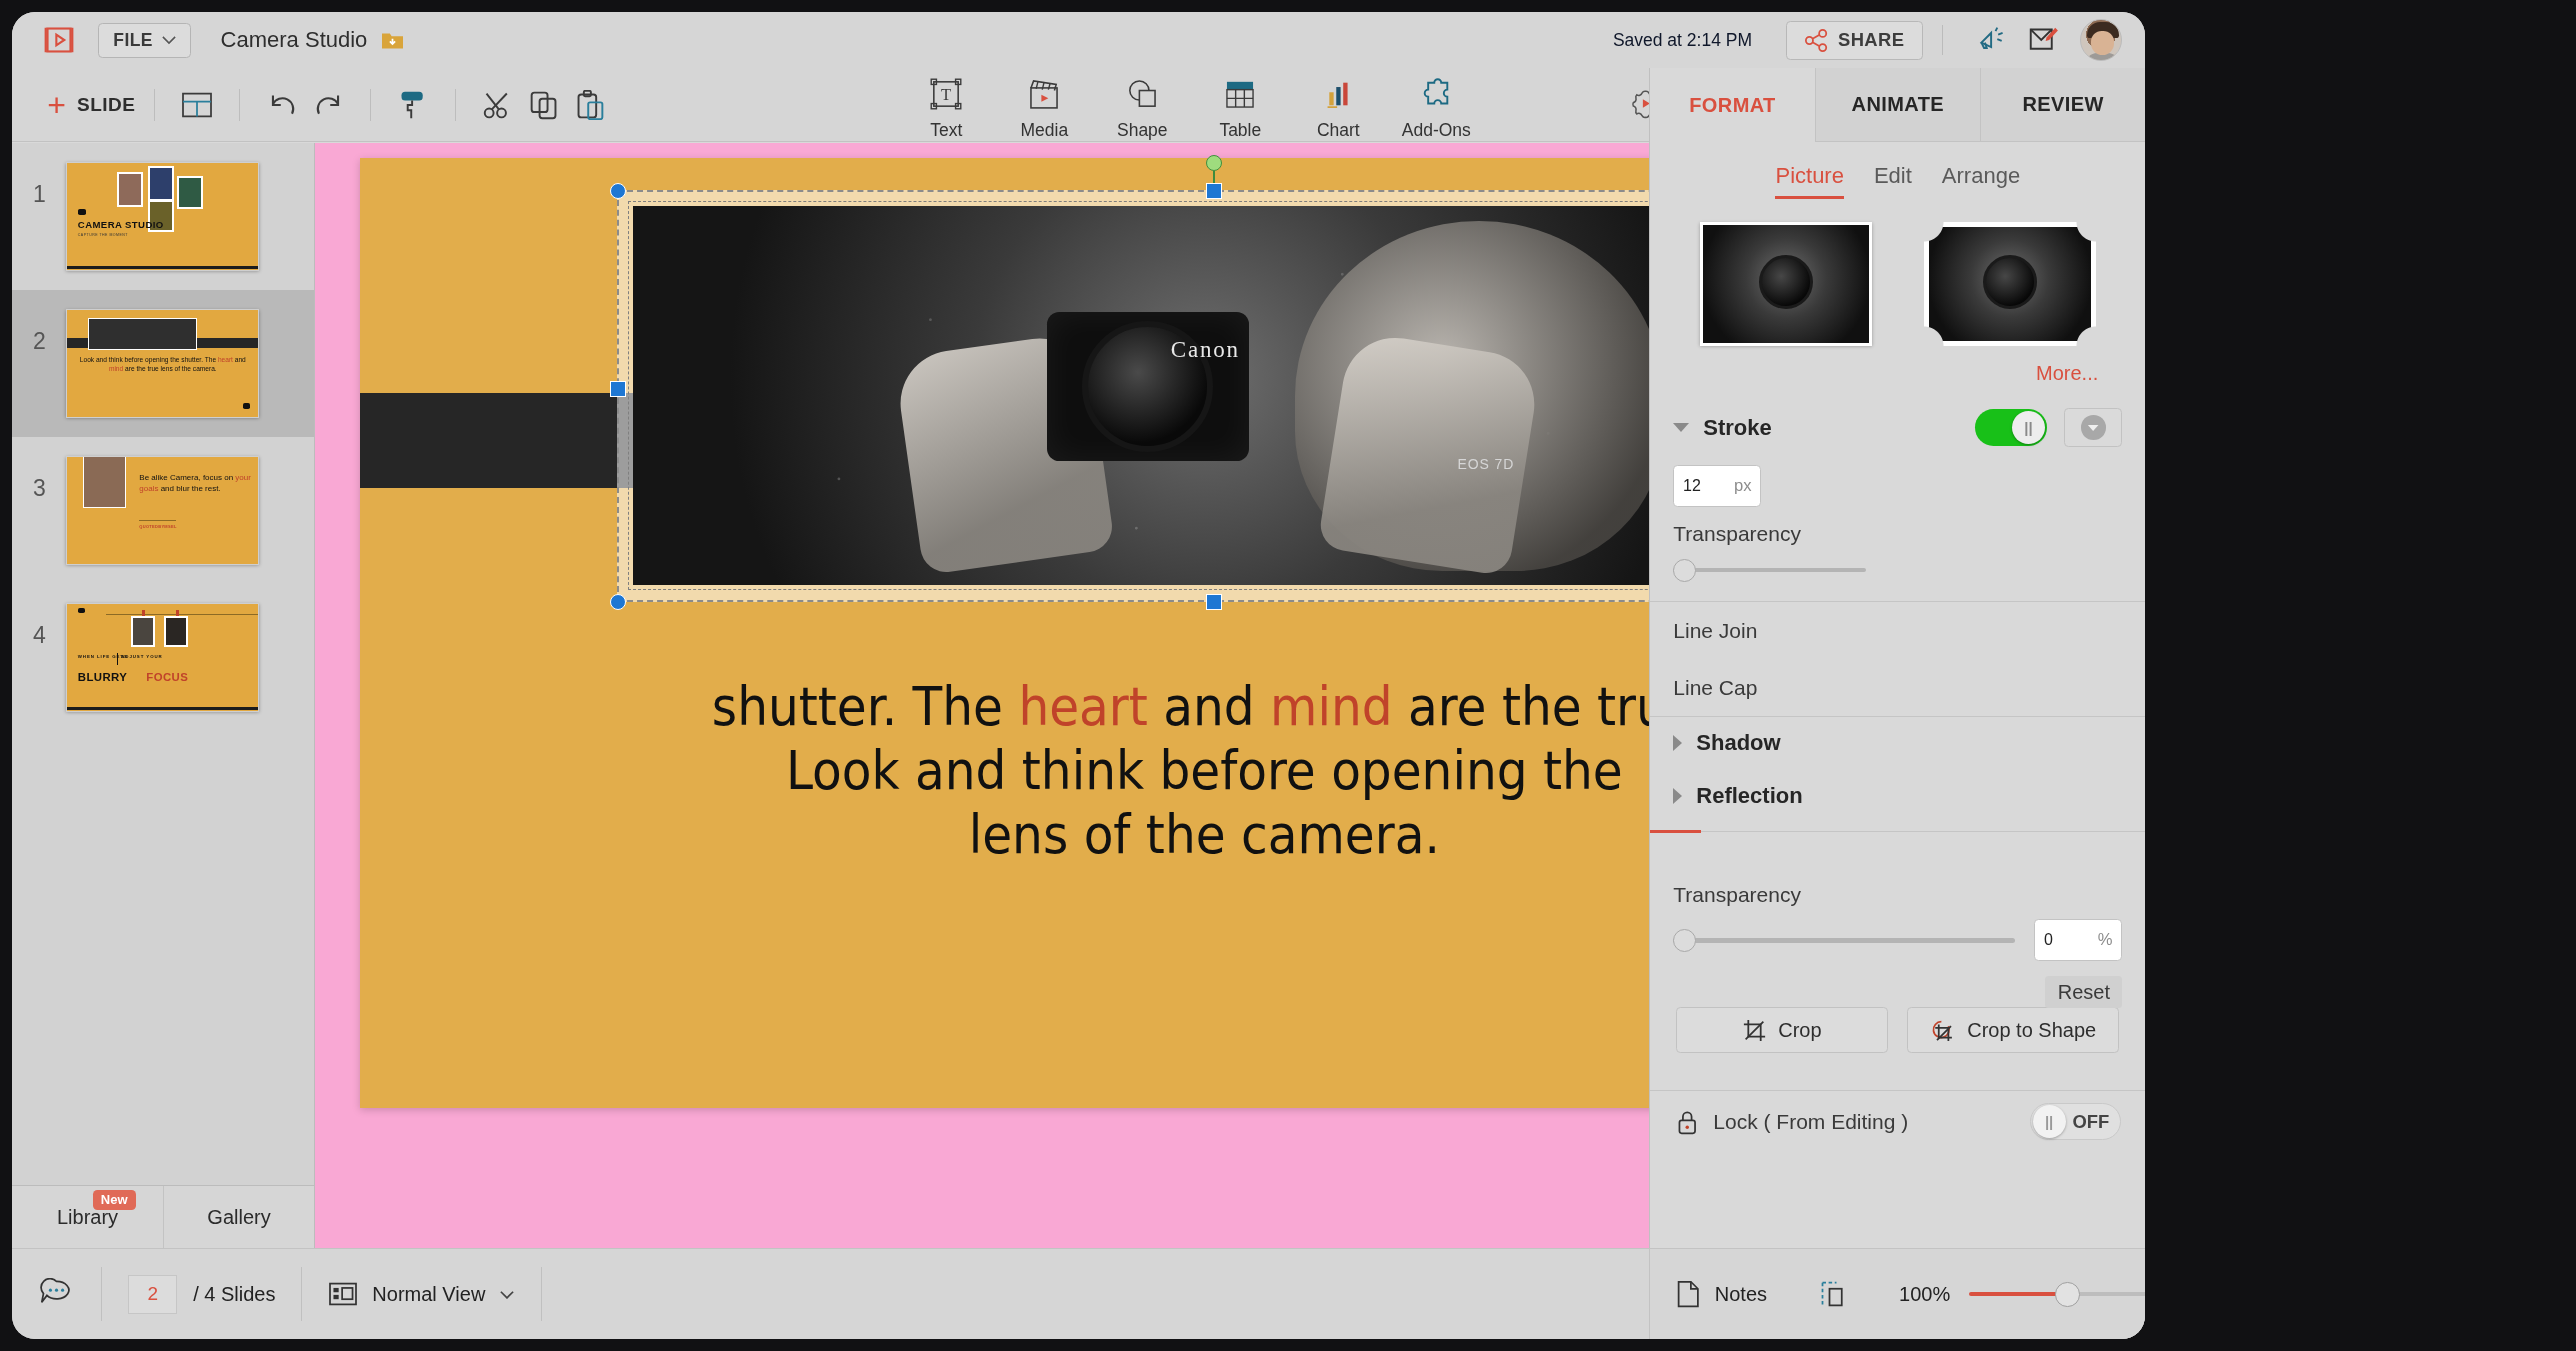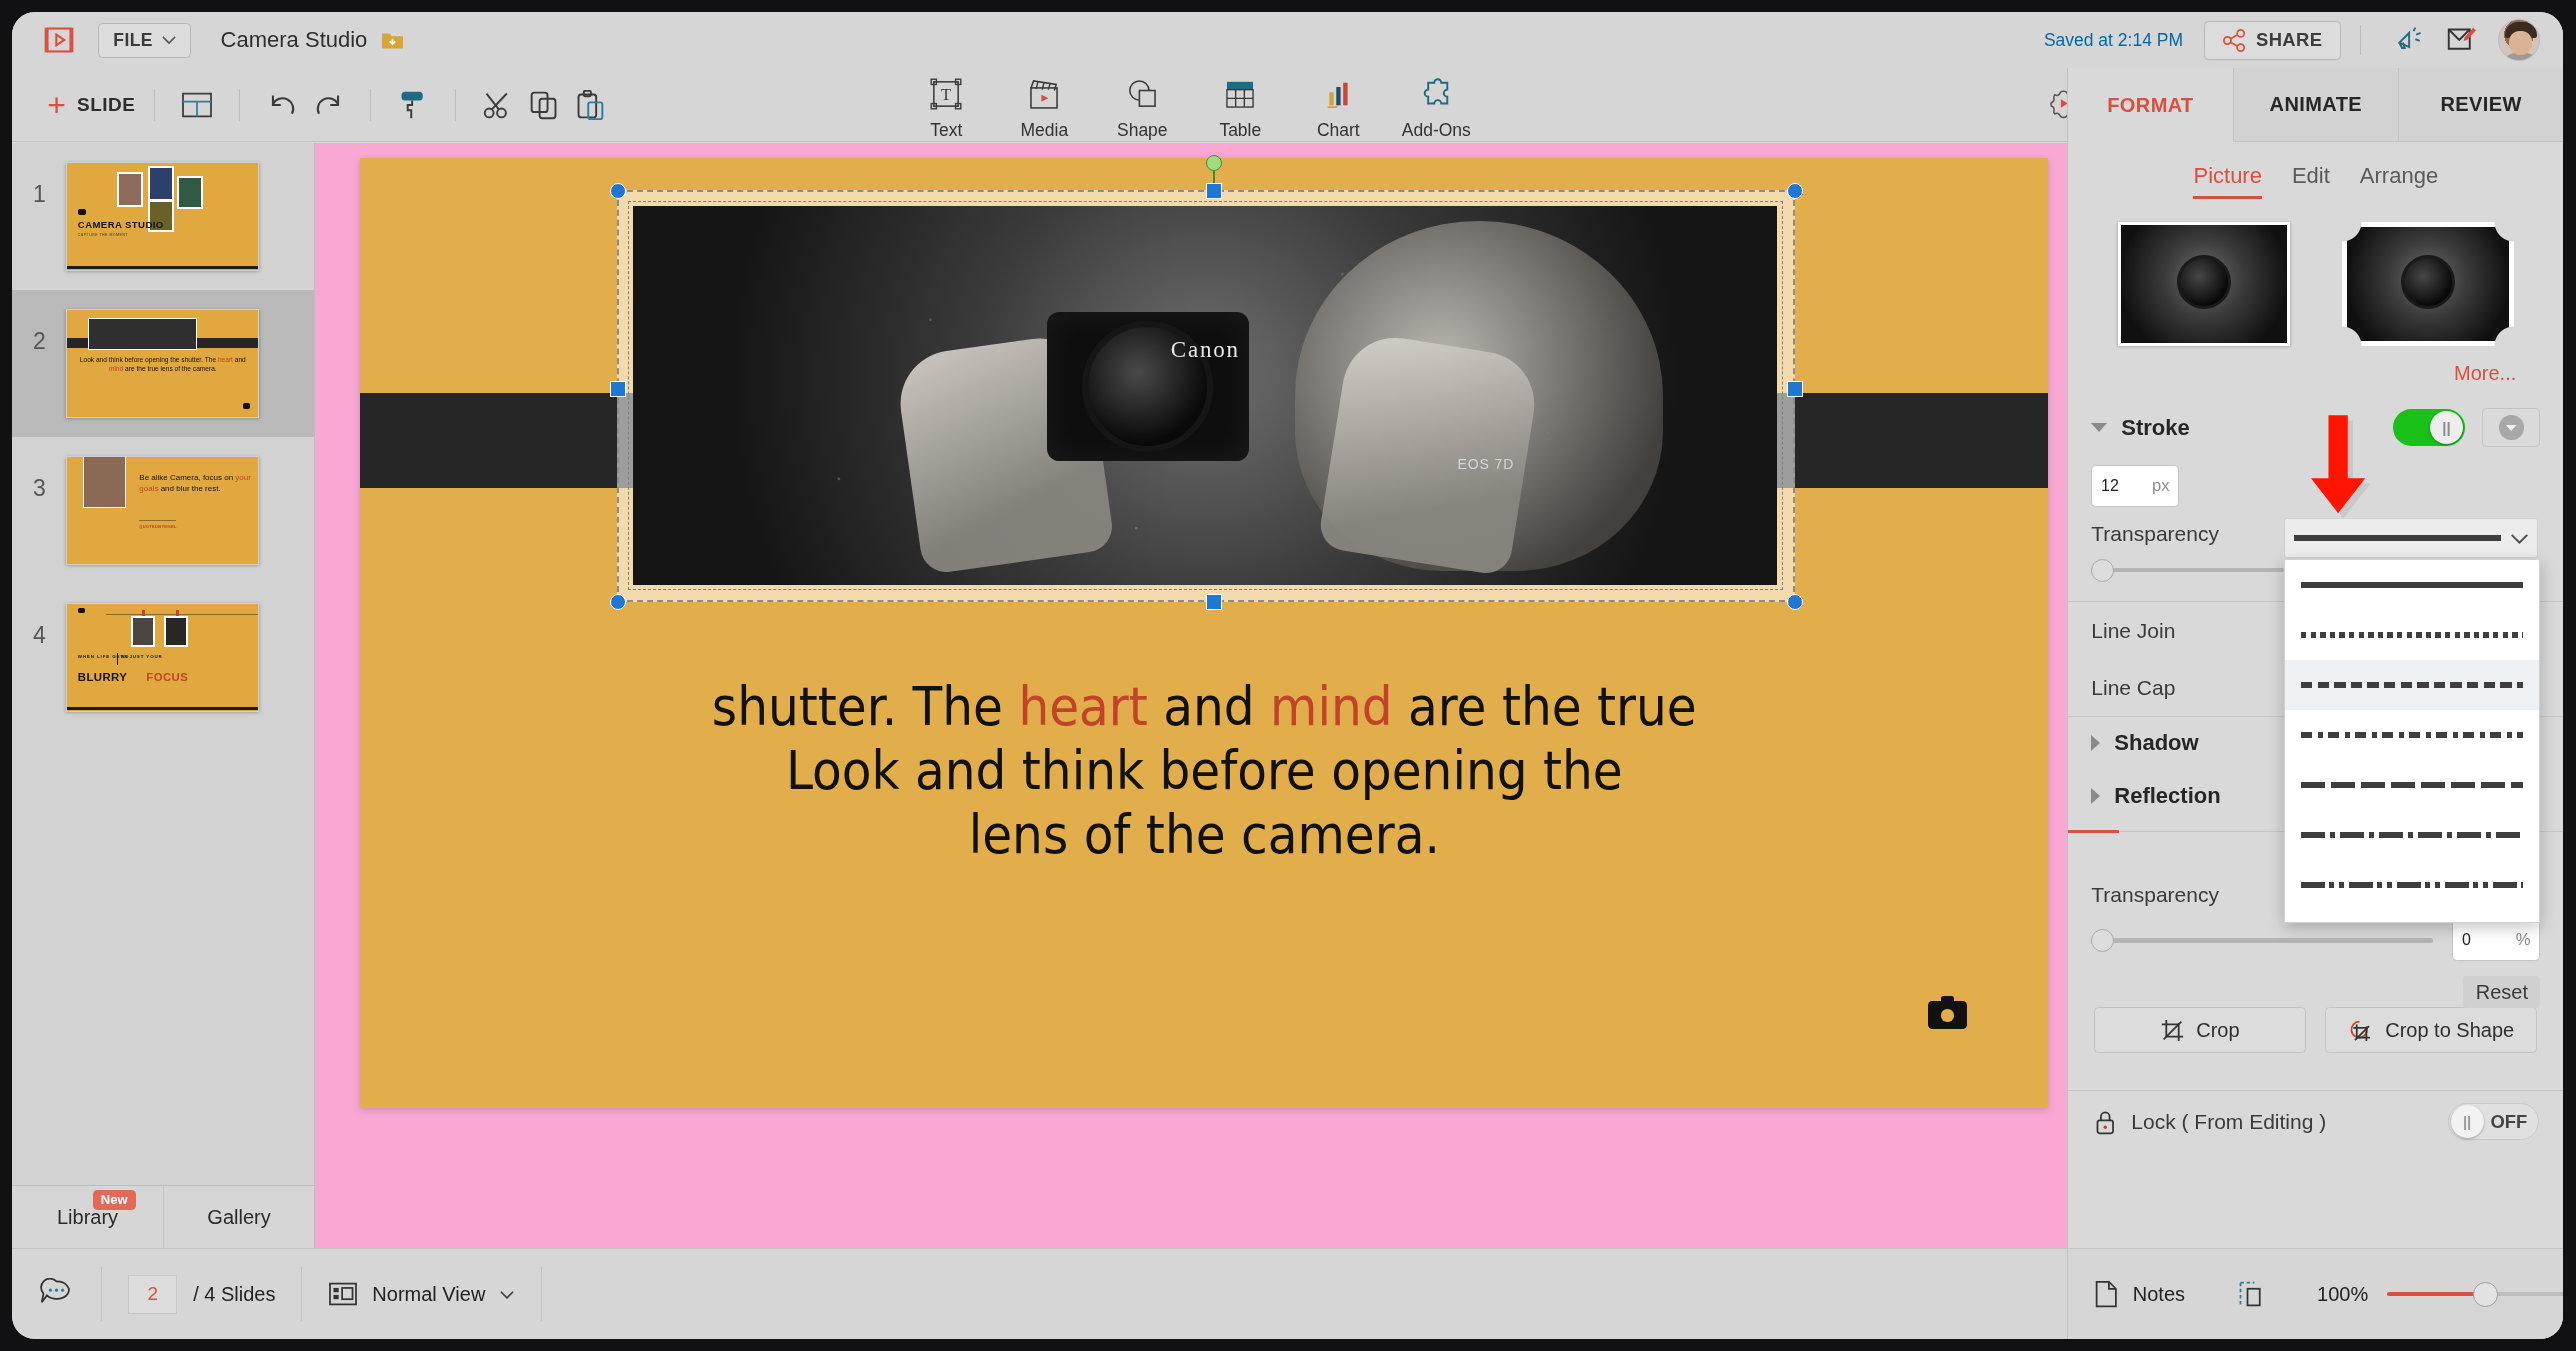--- a/index.html
+++ b/index.html
@@ -4,21 +4,21 @@
 <style>
   * { box-sizing: border-box; margin: 0; padding: 0; }
   html, body {
     width: 2576px; height: 1351px;
     background: #111113;
     font-family: "Liberation Sans", sans-serif;
     overflow: hidden;
   }
   .app {
     position: absolute; left: 12.3px; top: 12.3px;
-    width: 2551px; height: 1327px;
+    width: 2133px; height: 1327px;
     background: #d9d9d9;
     border-radius: 23px;
     overflow: hidden;
   }
 
   
   .topbar {
     position: absolute; left: 0; top: 0; width: 100%; height: 56px;
     background: #d6d6d6;
     display: flex; align-items: center;
@@ -36,21 +36,21 @@
     font-size: 17.5px; font-weight: bold; color: #3a3a3a; letter-spacing: 0.4px;
   }
   .doc-title {
     margin-left: 30px; font-size: 22px; color: #2e2e2e;
     display: flex; align-items: center; gap: 14px;
   }
   .topbar-right {
     margin-left: auto; display: flex; align-items: center; gap: 0px;
     padding-right: 23px;
   }
-  .saved-text { font-size: 17.5px; color: #0369a1; margin-right: 21px; }
+  .saved-text { font-size: 17.5px; color: #0f172a; margin-right: 34px; }
   .share-btn {
     border: 0.9px solid #b8b8b8; border-radius: 4.4px; background: #dcdcdc;
     height: 39px; padding: 0 17.5px; display: flex; align-items: center; gap: 10.5px;
     font-size: 18.4px; font-weight: bold; color: #3d3d3d; letter-spacing: 0.4px;
   }
   .vdiv { width: 0.9px; height: 30px; background: #bbb; margin: 0 19px; }
   .icon-btn { width: 40px; height: 40px; display:flex; align-items:center; justify-content:center; margin-left: 10.5px;}
   .avatar {
     width: 42px; height: 42px; border-radius: 50%; margin-left: 17.5px;
     background: radial-gradient(circle at 50% 36%, #c9a98d 0 28%, #8d6b53 28% 46%, #cfc6bd 46% 100%);

